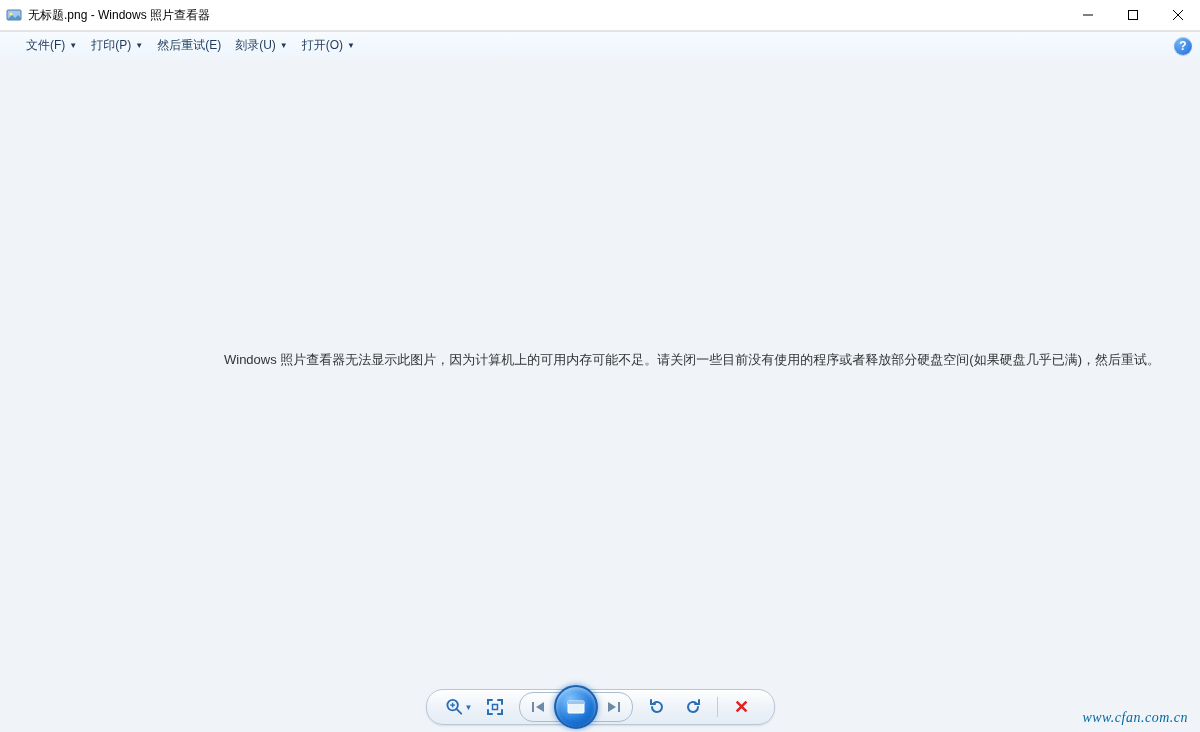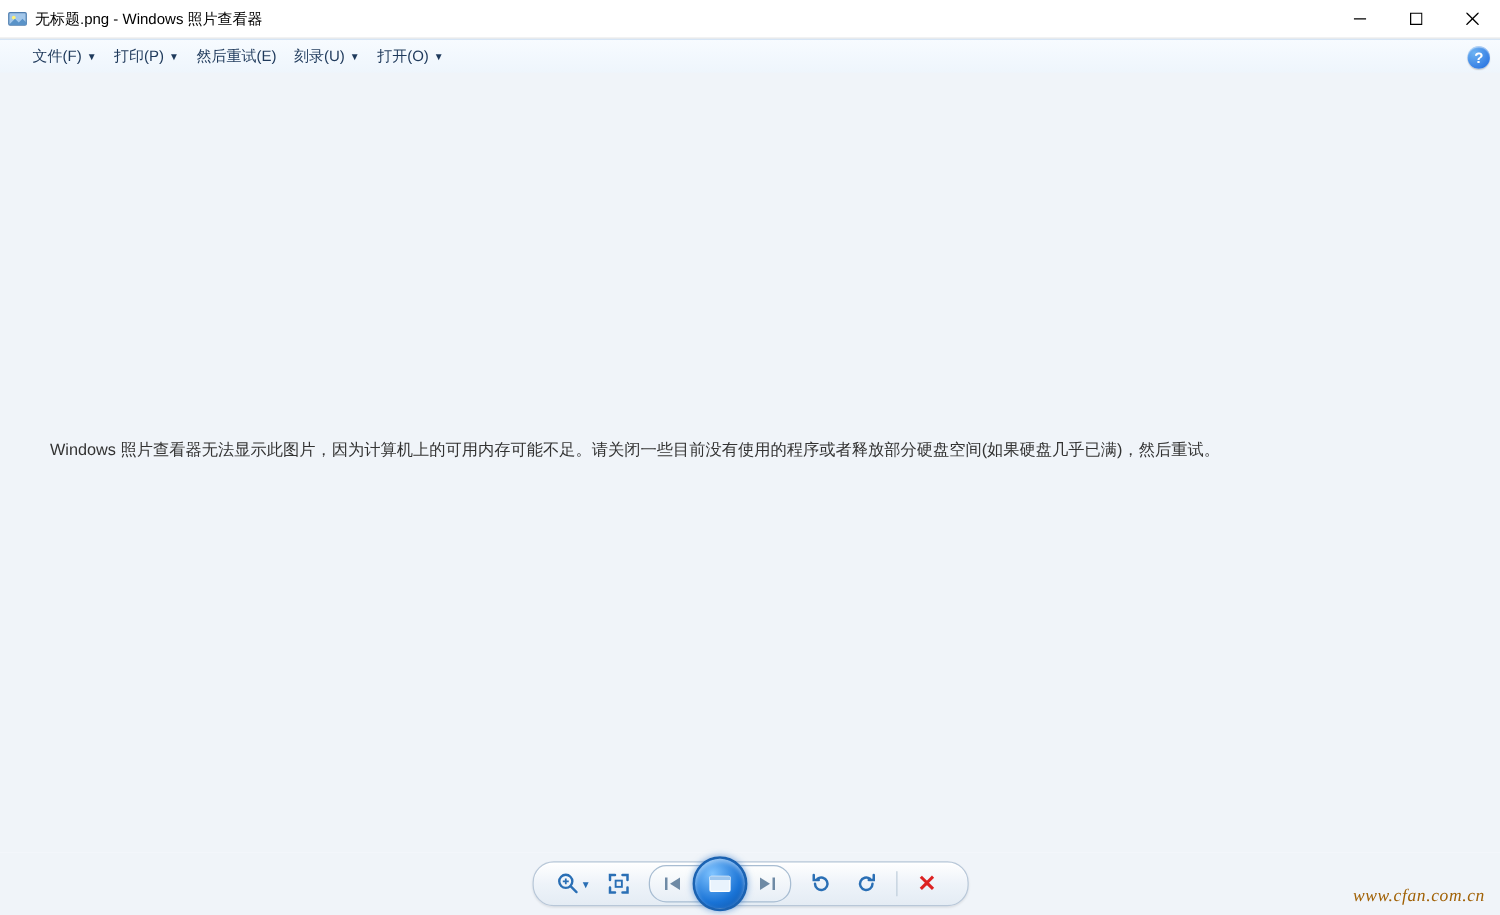--- a/index.html
+++ b/index.html
@@ -109,21 +109,21 @@
   
   .content {
     position: absolute;
     left: 0;
     right: 0;
     top: 58px;
     bottom: 50px;
     background: #f0f4f9;
     display: flex;
     align-items: center;
-    justify-content: flex-start;
+    justify-content: flex-end;
   }
   .content .error-msg {
     text-align: center;
     color: #333;
     font-size: 13px;
     padding: 0 40px;
     line-height: 1.6;
     position: relative;
     top: -10px;
   }
@@ -205,21 +205,21 @@
     font-weight: bold;
   }
   .toolbar svg { display: block; }
 
   .watermark {
     position: absolute;
     right: 12px;
     bottom: 6px;
     font-size: 14px;
     font-style: italic;
-    color: #a16207;
+    color: #0369a1;
     letter-spacing: 0.5px;
     font-family: Georgia, "Times New Roman", serif;
   }
 </style>
 </head>
 <body>
 
 <div class="titlebar">
   <span class="app-icon">
     <svg width="16" height="16" viewBox="0 0 16 16">

